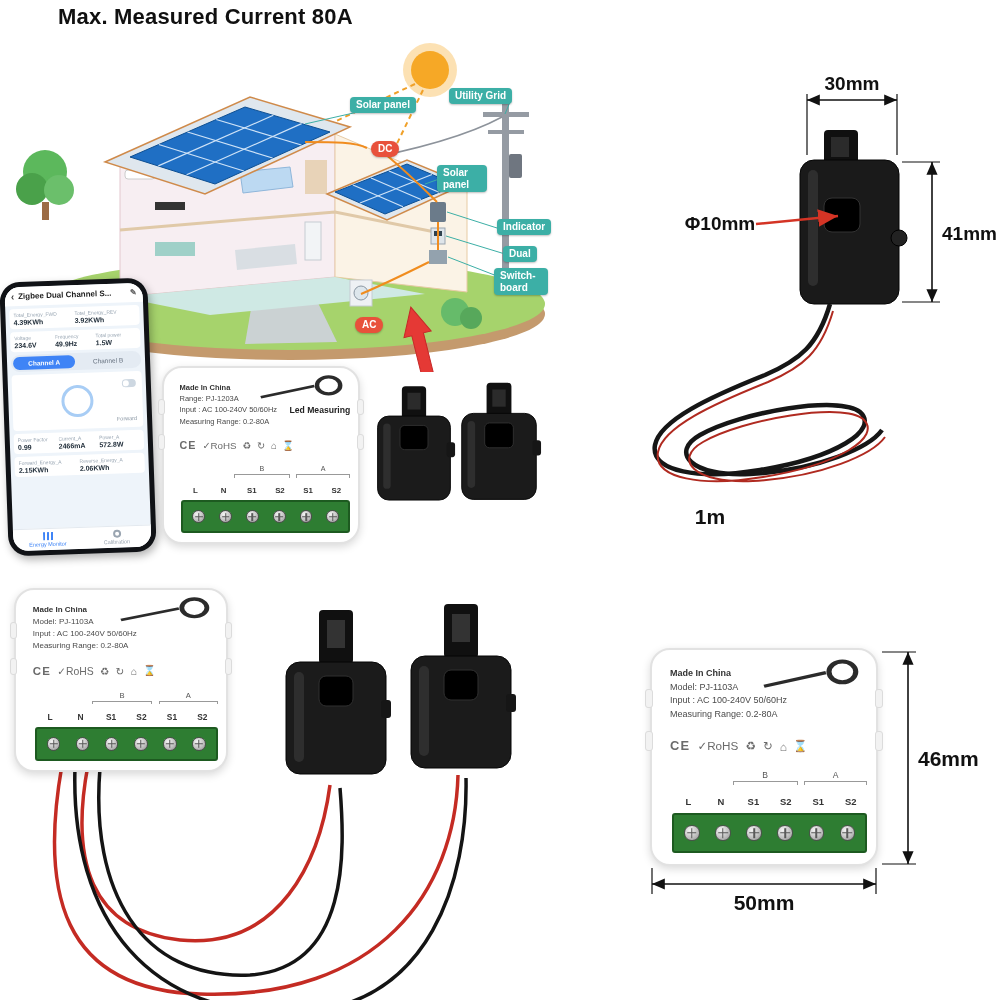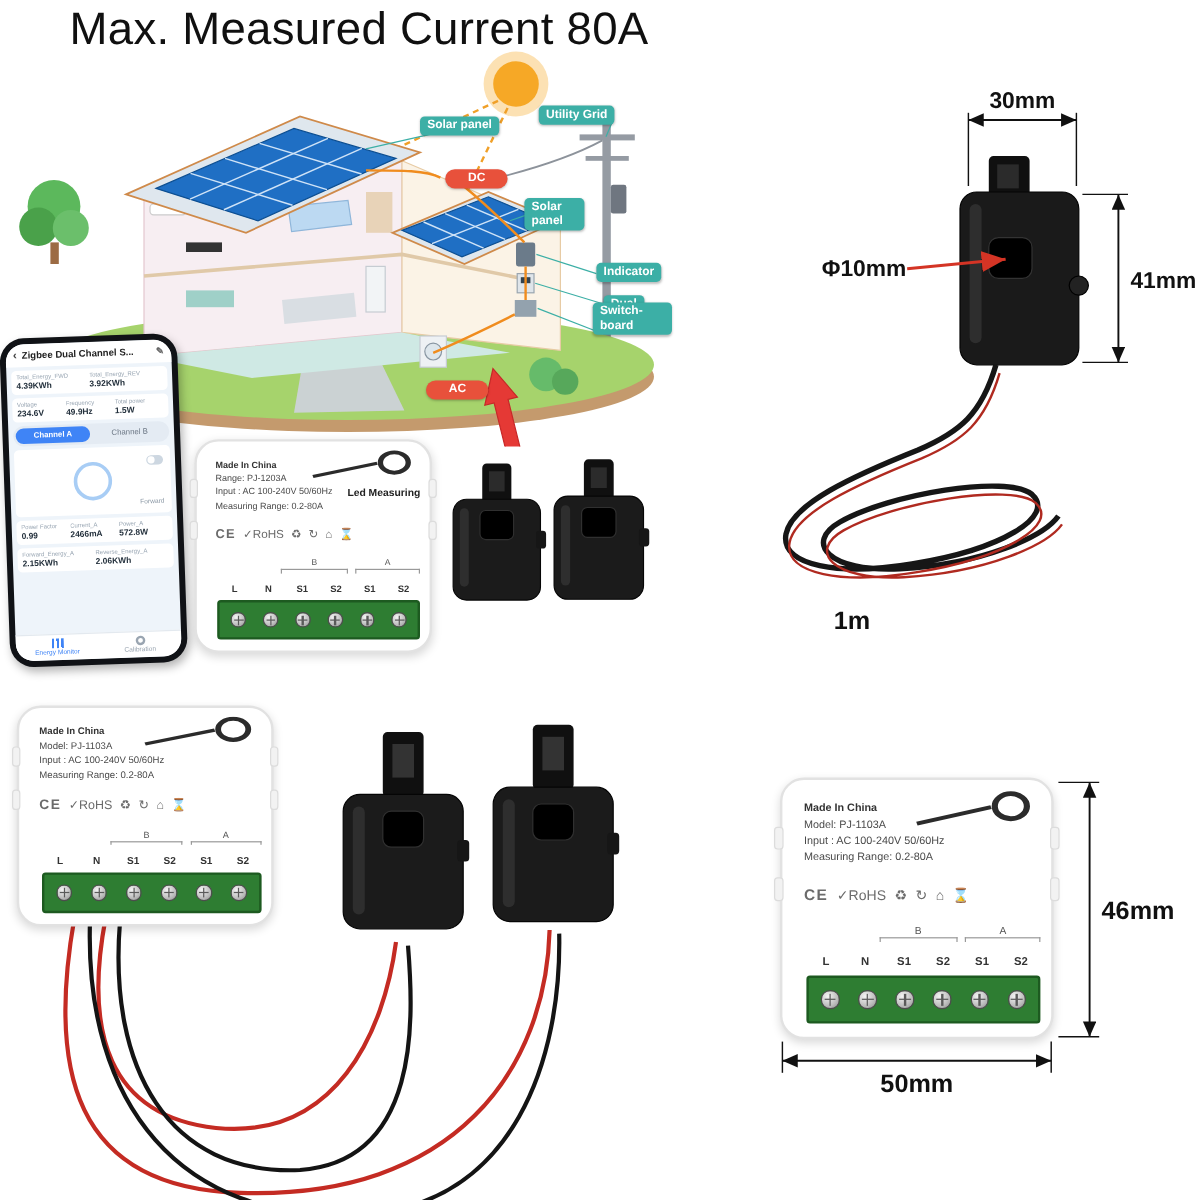--- a/index.html
+++ b/index.html
@@ -1,22 +1,22 @@
 <!DOCTYPE html>
 <html><head>
 <meta charset="utf-8">
 <style>
 *{margin:0;padding:0;box-sizing:border-box}
 html,body{width:1000px;height:1000px;background:#fff;font-family:"Liberation Sans",sans-serif;position:relative;overflow:hidden}
 .abs{position:absolute}
 
-.page-title{position:absolute;left:58px;top:4px;font-size:38px;font-weight:400;color:#101010;letter-spacing:.2px}
+.page-title{position:absolute;left:58px;top:4px;font-size:22px;font-weight:700;color:#101010;letter-spacing:.2px}
 
 .callout{position:absolute;background:#3CAFA6;color:#fff;font-size:10px;font-weight:bold;line-height:1.15;padding:2px 6px;border-radius:4px;text-align:left;box-shadow:0 1px 2px rgba(0,0,0,.25)}
-.callout.red{background:#E8513B;border-radius:10px;padding:2px 19px}
+.callout.red{background:#E8513B;border-radius:10px;padding:2px 7px}
 
 .phone{position:absolute;left:4px;top:280px;width:148px;height:274px;background:#101216;border-radius:20px;padding:5px;transform:rotate(-2deg);box-shadow:2px 4px 8px rgba(0,0,0,.3)}
 .screen{width:100%;height:100%;background:#eef4fa;border-radius:15px;overflow:hidden;display:flex;flex-direction:column}
 .p-head{background:#fff;display:flex;align-items:center;gap:4px;padding:4px 6px;font-size:8px;font-weight:bold;color:#222}
 .p-back{font-size:10px;color:#444}
 .p-title{flex:1;white-space:nowrap;overflow:hidden}
 .p-edit{color:#666}
 .p-body{flex:1;padding:3px 4px;display:flex;flex-direction:column;gap:3px}
 .p-card{background:#fff;border-radius:4px;padding:3px 4px;display:flex}
 .p-cell{flex:1;text-align:left}
@@ -158,21 +158,21 @@
       <polygon points="415,264 429,292 421,292 421,340 409,340 409,292 401,292" fill="#E53935" stroke="#C62828"></polygon>
     </g>
   </svg>
 
   <div class="callout" style="left:350px;top:97px">Solar panel</div>
   <div class="callout" style="left:449px;top:88px">Utility Grid</div>
   <div class="callout red" style="left:371px;top:141px">DC</div>
   <div class="callout" style="left:437px;top:165px;width:50px">Solar panel</div>
   <div class="callout" style="left:497px;top:219px">Indicator</div>
   <div class="callout" style="left:503px;top:246px">Dual</div>
-  <div class="callout" style="left:494px;top:252px;width:66px">Switch-board</div>
+  <div class="callout" style="left:494px;top:268px;width:54px">Switch-board</div>
   <div class="callout red" style="left:355px;top:317px">AC</div>
 
   <div class="phone">
     <div class="screen">
       <div class="p-head">
         <span class="p-back">‹</span>
         <span class="p-title">Zigbee Dual Channel S...</span>
         <span class="p-edit">✎</span>
       </div>
       <div class="p-body">

